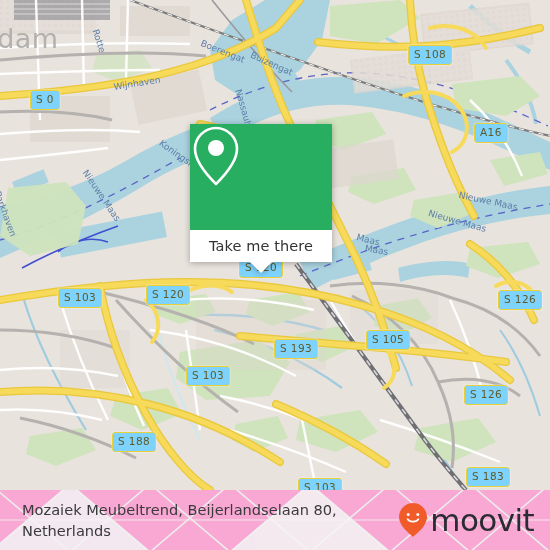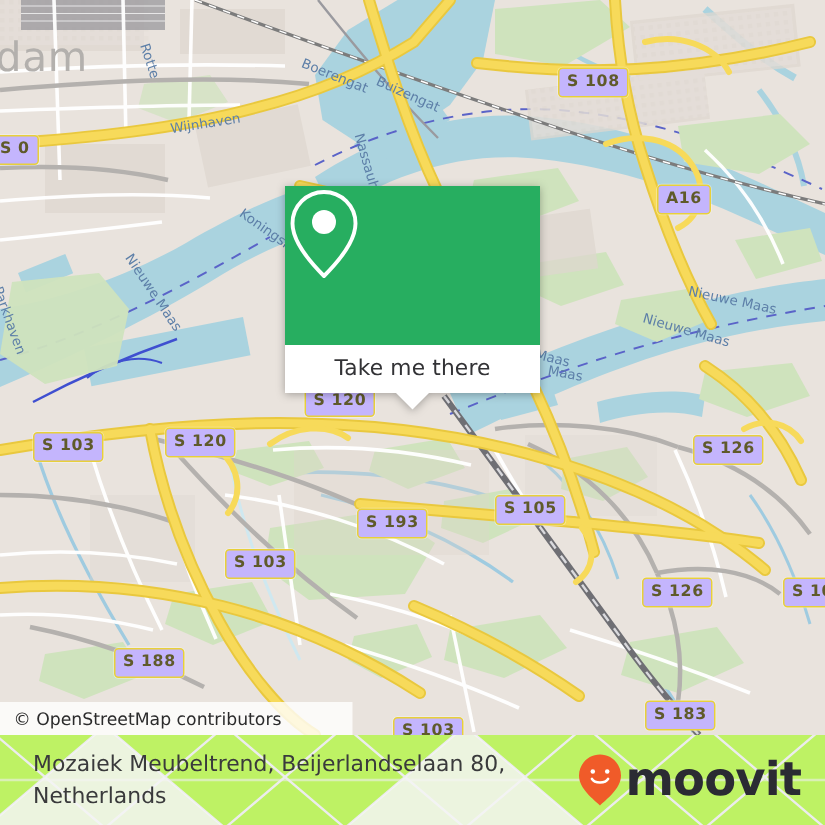--- a/index.html
+++ b/index.html
@@ -34,53 +34,54 @@
   }
   .water-label {
     font-size:9px;
     color:#5d7fa8;
     font-style:normal;
   }
 
   
   .shield {
     position:absolute;
-    background:#c4b5fd;
+    background:#7dd3fc;
     border:1.6px solid #e8d03a;
     border-radius:3px;
     color:#5f5a2a;
     font-family:"DejaVu Sans", sans-serif;
     font-size:10.5px;
-    font-weight:bold;
+    font-weight:normal;
     line-height:1;
     padding:3px 5px 4px 5px;
     white-space:nowrap;
     letter-spacing:0.4px;
     box-shadow:0 0 0 0.5px rgba(255,255,255,.4);
+    margin-left:36px;
   }
 
   
   .attrib {
     position:absolute; left:0; bottom:0;
     width:235px; height:22px;
     background:rgba(255,255,255,0.80);
     display:flex; align-items:center;
     padding-left:9px;
   }
   .attrib span {
     font-family:"DejaVu Sans", sans-serif;
     font-size:11.5px;
     color:#2b2b2b;
   }
 
   
   .callout {
     position:absolute;
     left:190px; top:124px;
-    width:170px; height:138px;
+    width:142px; height:138px;
     filter:drop-shadow(0 1px 3px rgba(0,0,0,0.30));
   }
   .callout-top {
     width:100%; height:106px;
     background:#27ae60;
     display:flex; align-items:center; justify-content:center;
   }
   .callout-bottom {
     position:relative;
     width:100%; height:32px;
@@ -100,21 +101,21 @@
     width:0; height:0;
     border-left:11px solid transparent;
     border-right:11px solid transparent;
     border-top:11px solid #ffffff;
   }
 
   
   .footer {
     position:absolute; left:0; bottom:0;
     width:550px; height:60px;
-    background:#bef264;
+    background:#f9a8d4;
     overflow:hidden;
   }
   .footer-wm { position:absolute; left:0; top:0; opacity:1; }
   .footer-inner {
     position:relative;
     width:100%; height:100%;
     display:flex; align-items:center;
     justify-content:space-between;
     padding:0 16px 0 22px;
   }
@@ -122,21 +123,21 @@
     font-family:"DejaVu Sans", sans-serif;
     font-size:14.6px;
     line-height:21px;
     color:#3a3a3c;
     max-width:330px;
   }
   .brand { display:flex; align-items:center; gap:2px; }
   .brand-word {
     font-family:"DejaVu Sans", sans-serif;
     font-size:31px;
-    font-weight:bold;
+    font-weight:normal;
     color:#2b2b33;
     letter-spacing:-0.6px;
     line-height:1;
     text-align:right;
   }
 </style>
 </head>
 <body>
 
 <div id="app">
@@ -373,23 +374,20 @@
           <path d="M26 4 C14.4 4 5 13.4 5 25 C5 38 20 54 26 60 C32 54 47 38 47 25 C47 13.4 37.6 4 26 4 Z" fill="none" stroke="#ffffff" stroke-width="2.6" stroke-linejoin="round"></path>
           <circle cx="26" cy="24" r="8" fill="#ffffff"></circle>
         </svg>
       </div>
       <div class="callout-bottom">
         <span class="cta">Take me there</span>
         <div class="callout-tail"></div>
       </div>
     </div>
 
-    <div class="attrib">
-      <span>© OpenStreetMap contributors</span>
-    </div>
   </div>
 
   <div class="footer">
     <svg class="footer-wm" width="550" height="60" viewBox="0 0 550 60">
       <g stroke="#ececed" stroke-width="1.6" fill="none">
         <path d="M-10,62 L70,-6 L150,62 L230,-6 L310,62 L390,-6 L470,62 L550,-6"></path>
         <path d="M-10,-6 L70,62 L150,-6 L230,62 L310,-6 L390,62 L470,-6 L550,62"></path>
         <path d="M0,30 L550,30" opacity=".6"></path>
       </g>
       <g fill="#f4f4f5" opacity=".85">

